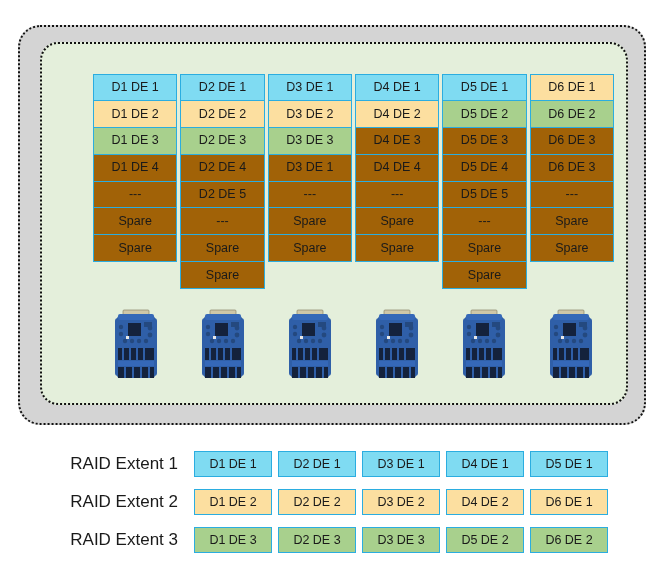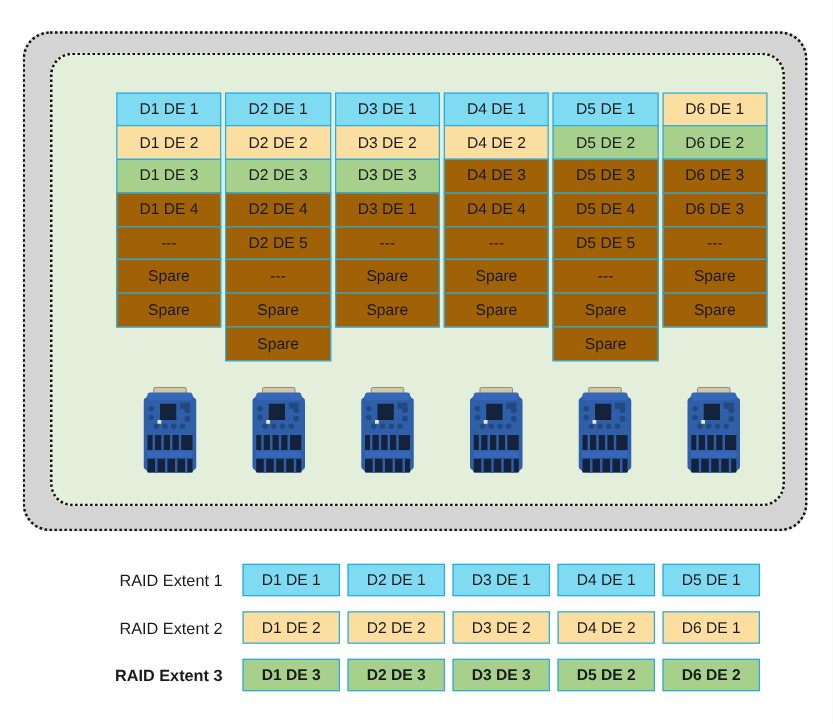--- a/index.html
+++ b/index.html
@@ -96,26 +96,26 @@
     left: 48px;
     top: 450px;
     width: 560px;
   }
   .extent-row {
     display: flex;
     align-items: center;
     height: 28px;
     margin-bottom: 10px;
   }
-  .extent-row:last-child { margin-bottom: 4px; font-weight: bold; }
+  .extent-row:last-child { margin-bottom: 4px; }
   .extent-label {
     width: 130px;
     text-align: right;
     padding-right: 16px;
-    font-size: 13px;
+    font-size: 17px;
     color: #1a1a1a;
     white-space: nowrap;
   }
   .extent-cells {
     flex: 1;
     display: grid;
     grid-template-columns: repeat(5, 1fr);
     column-gap: 6px;
   }
   .extent-cell {

